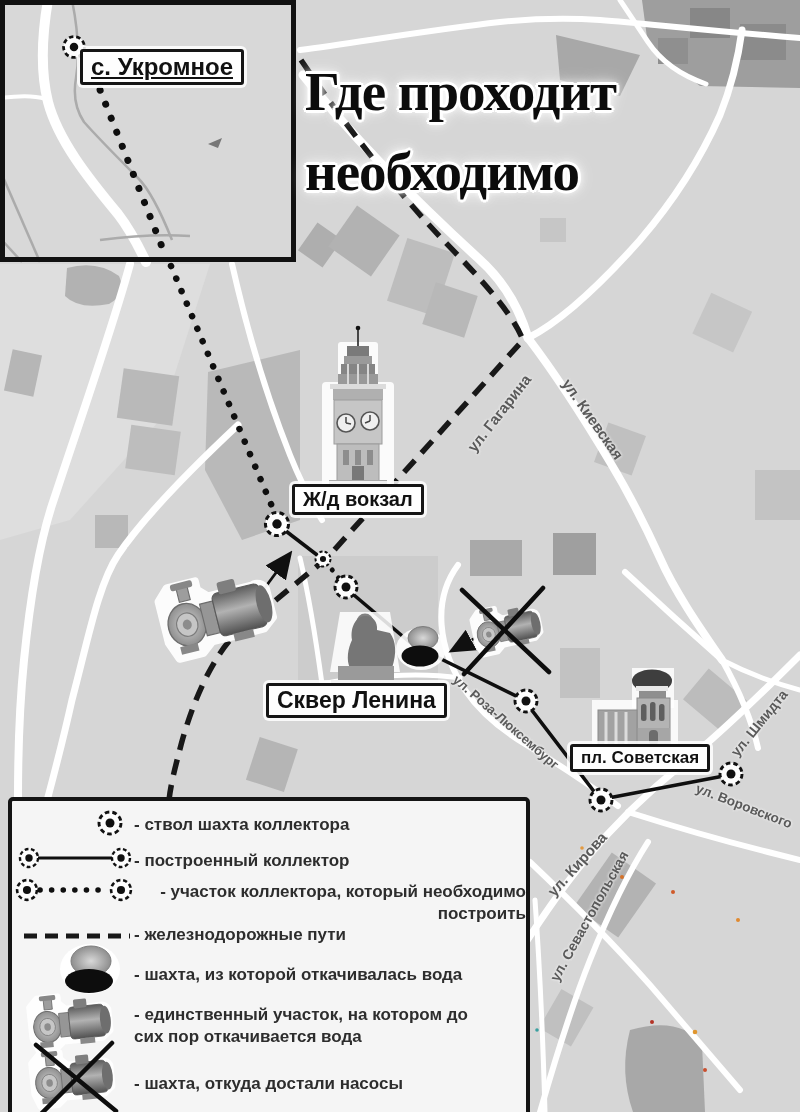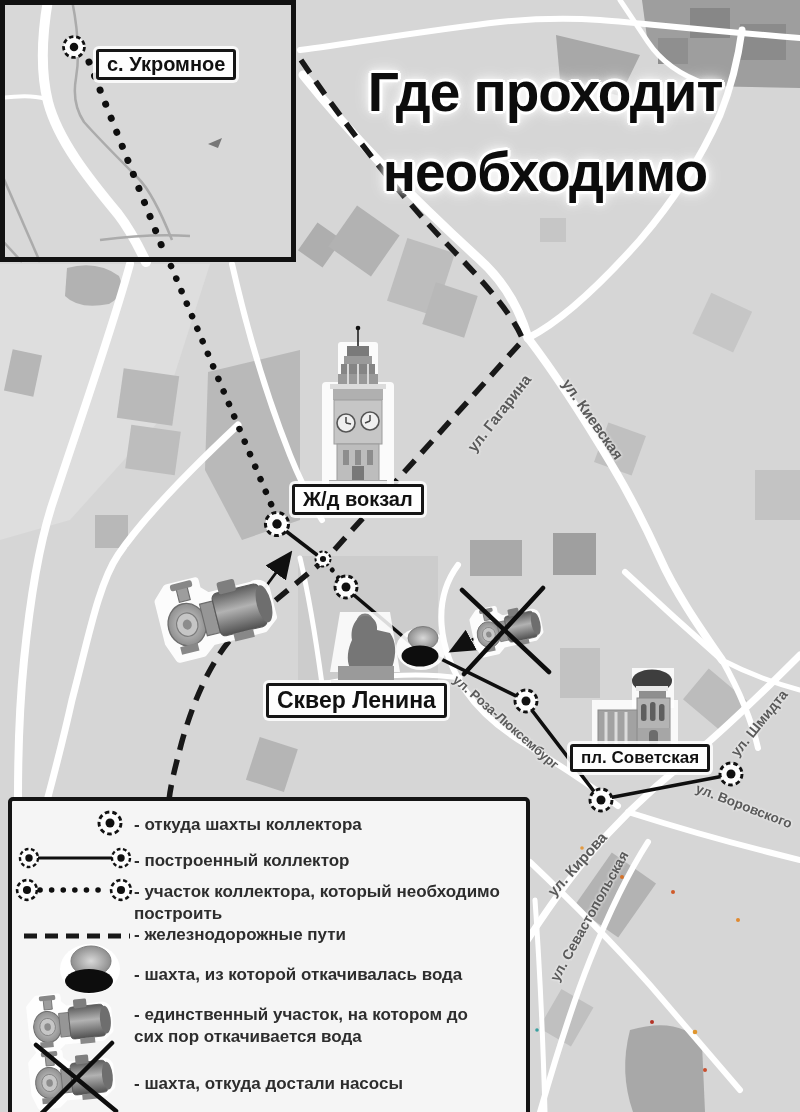--- a/index.html
+++ b/index.html
@@ -4,35 +4,36 @@
 <style>
   html,body{margin:0;padding:0;background:#888;}
   .stage{
     position:relative;width:800px;height:1112px;overflow:hidden;
     background:#d6d6d6;font-family:"Liberation Sans",sans-serif;
     -webkit-font-smoothing:antialiased;
   }
   .stage svg.basemap{position:absolute;left:0;top:0;}
   
   .title{
-    position:absolute;left:305px;top:52px;width:480px;text-align:center;
+    position:absolute;left:305px;top:52px;width:480px;text-align:left;
     font-weight:700;color:#0c0c0c;font-size:55px;line-height:80px;letter-spacing:-1px;
     text-shadow:
       -3px 0 0 #fff,3px 0 0 #fff,0 -3px 0 #fff,0 3px 0 #fff,
       -2px -2px 0 #fff,2px -2px 0 #fff,-2px 2px 0 #fff,2px 2px 0 #fff,
       0 0 7px #fff,0 0 12px #fff,0 0 18px #fff;
     pointer-events:none;
+    font-family:Liberation Serif, serif;
   }
   
   .plabel{
     position:absolute;background:#fefefe;border:3px solid #151515;border-radius:3px;
     color:#111;font-weight:700;white-space:nowrap;padding:1px 8px;
     box-shadow:0 0 0 3px rgba(255,255,255,.85);
   }
-  .plabel.ukromnoe{left:96px;top:49px;font-size:20px;}
+  .plabel.ukromnoe{left:80px;top:49px;font-size:24px;text-decoration:underline;}
   .plabel.station{left:292px;top:484px;font-size:20px;text-align:center;}
   .plabel.lenin{left:266px;top:683px;font-size:23px;}
   .plabel.sovetskaya{left:570px;top:744px;font-size:17px;}
   
   .street{
     position:absolute;color:#5a5a5a;font-weight:700;white-space:nowrap;font-size:15px;
     text-shadow:0 0 3px #efefef,0 0 3px #efefef;
   }
   .street.gagarina{left:499px;top:413px;transform:translate(-50%,-50%) rotate(-52deg);}
   .street.kievskaya{left:593px;top:419px;transform:translate(-50%,-50%) rotate(55deg);}
@@ -45,21 +46,21 @@
   .legend{
     position:absolute;left:8px;top:797px;width:514px;height:320px;
     background:#f5f5f5;border:4px solid #141414;border-radius:5px;
   }
   .legend .sym{position:absolute;}
   .legend .ltext{
     position:absolute;font-size:17px;font-weight:700;color:#2d2d2d;line-height:1.32;
   }
   .ltext.t1{left:122px;top:13px;}
   .ltext.t2{left:122px;top:49px;text-align:right;}
-  .ltext.t3{left:122px;top:80px;width:392px;}
+  .ltext.t3{left:122px;top:80px;width:392px;text-align:right;}
   .ltext.t4{left:122px;top:123px;}
   .ltext.t5{left:122px;top:163px;width:380px;}
   .ltext.t6{left:122px;top:203px;width:340px;}
   .ltext.t7{left:122px;top:272px;width:380px;}
   .sym.s1{left:80px;top:6px;}
   .sym.s2{left:4px;top:42px;}
   .sym.s3{left:2px;top:74px;}
   .sym.s4{left:8px;top:124px;}
   .sym.s5{left:40px;top:138px;}
   .sym.s6{left:14px;top:188px;}
@@ -307,21 +308,21 @@
   <div class="street kirova">ул. Кирова</div>
   <div class="street sevastopolskaya">ул. Севастопольская</div>
   <div class="street vorovskogo">ул. Воровского</div>
   <div class="street shmidta">ул. Шмидта</div>
 
   <div class="legend">
 
     <svg class="sym s1" width="36" height="32">
       <use href="#shaftMarker" transform="translate(18,16)"></use>
     </svg>
-    <div class="ltext t1">- откуда шахты коллектора</div>
+    <div class="ltext t1">- ствол шахта коллектора</div>
 
     <svg class="sym s2" width="118" height="30">
       <line x1="22" y1="15" x2="96" y2="15" stroke="#0f0f0f" stroke-width="3.2"></line>
       <use href="#shaftMarker" transform="translate(13,15) scale(0.82)"></use>
       <use href="#shaftMarker" transform="translate(105,15) scale(0.82)"></use>
     </svg>
     <div class="ltext t2">- построенный коллектор</div>
 
     <svg class="sym s3" width="122" height="30">
       <line x1="26" y1="15" x2="94" y2="15" stroke="#0f0f0f" stroke-width="5.5" stroke-dasharray="0.1 11.5" stroke-linecap="round"></line>

